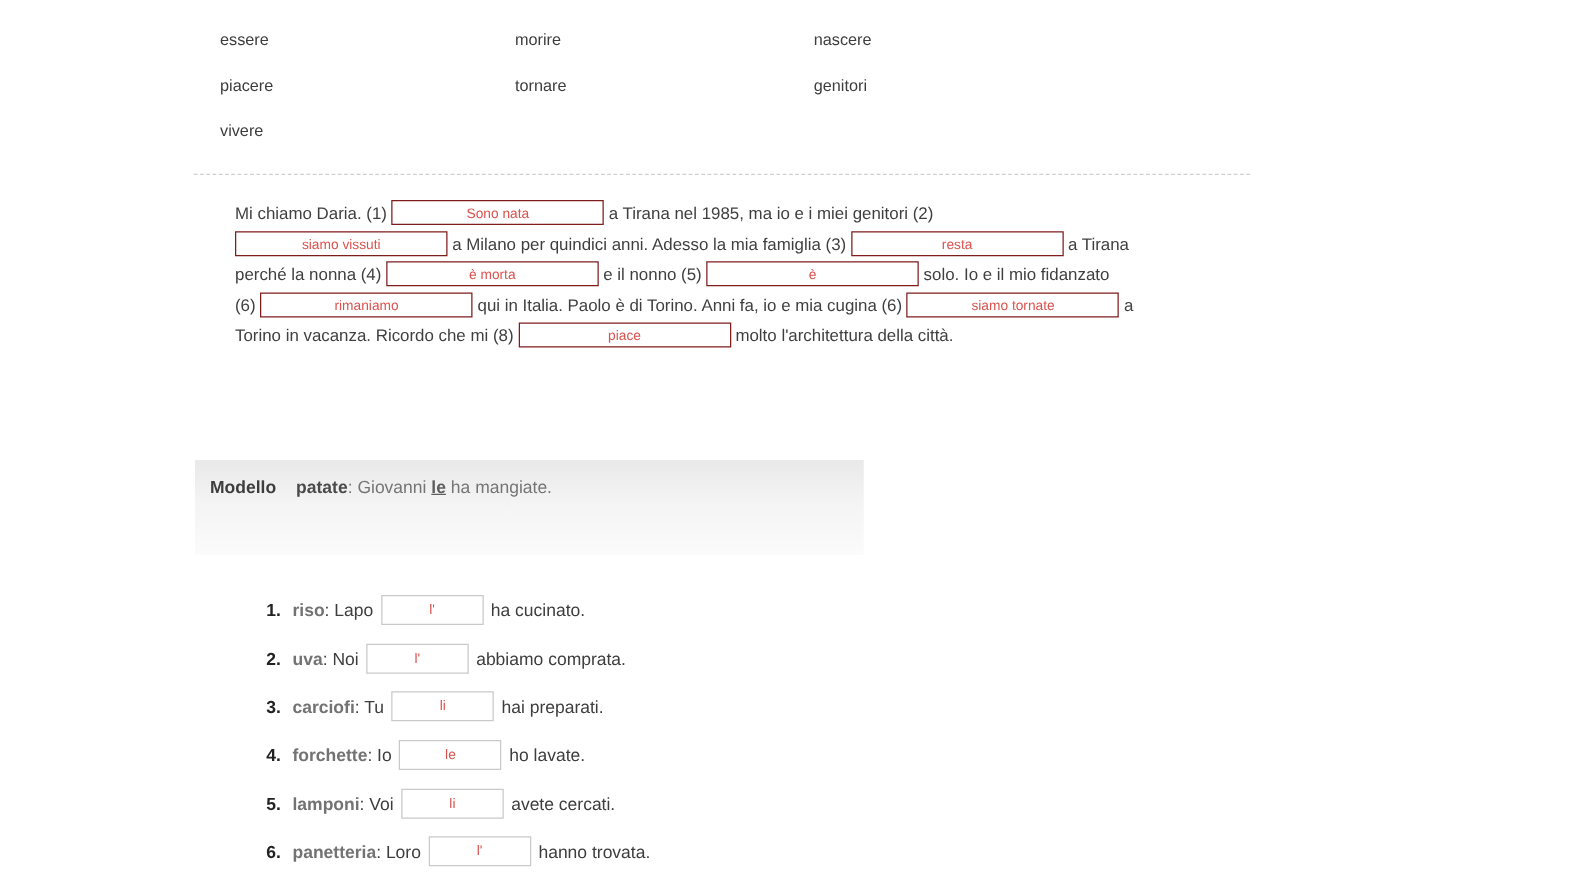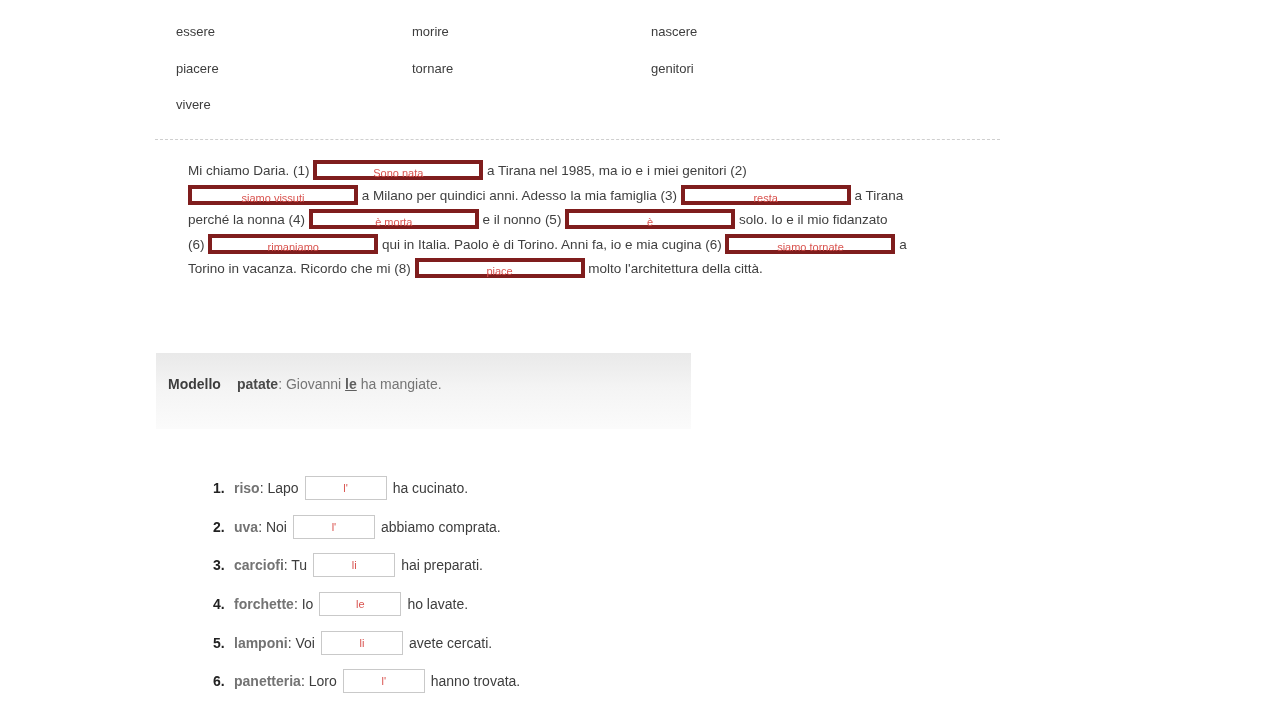--- a/index.html
+++ b/index.html
@@ -50,43 +50,43 @@
   .para-line {
     height: 24.5px;
     line-height: 24.5px;
     white-space: pre;
   }
   .blank {
     display: inline-block;
     box-sizing: border-box;
     width: 170px;
     height: 20px;
-    border: 4px solid #7f1d1d;
+    border: 1px solid #7f1d1d;
     background: #ffffff;
     vertical-align: middle;
     text-align: center;
     line-height: 18px;
     position: relative;
     top: -1px;
   }
   .answer {
     font-size: 11px;
     color: #d9534f;
   }
 
   
   .modello {
     position: absolute;
     left: 156px;
-    top: 353px;
+    top: 368px;
     width: 535px;
     height: 76px;
     background: linear-gradient(180deg, #e9e9e9 0%, #f4f4f4 45%, #fbfbfb 100%);
     box-sizing: border-box;
-    padding: 23px 0 0 12px;
+    padding: 13px 0 0 12px;
     font-size: 14px;
   }
   .modello span { white-space: pre; }
   .modello-label {
     font-weight: bold;
     color: #3d3d3d;
     margin-right: 16px;
   }
   .modello-word { font-weight: bold; color: #4a4a4a; }
   .modello-text { color: #757575; }

